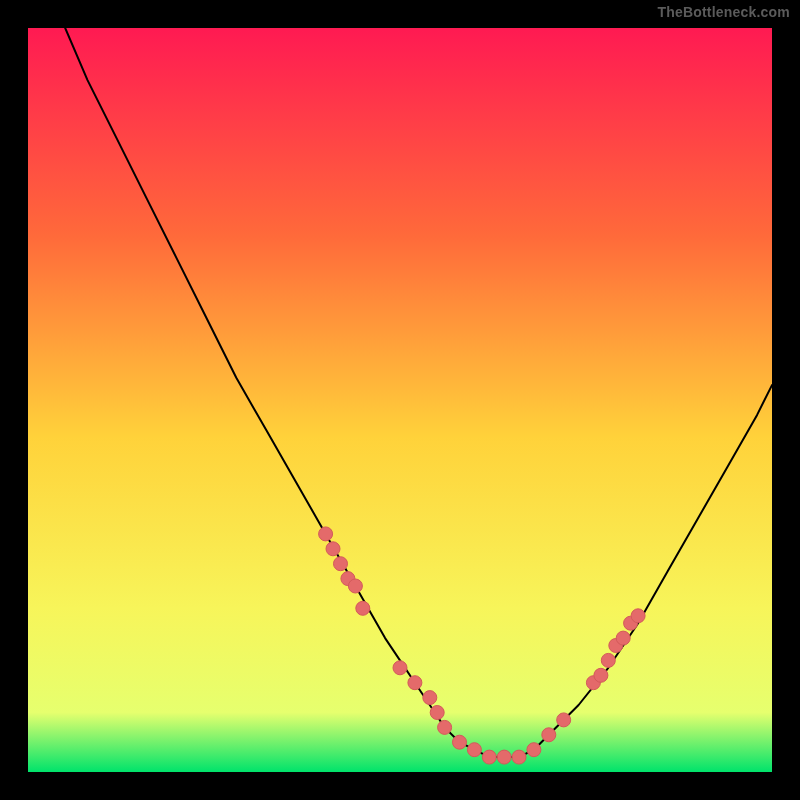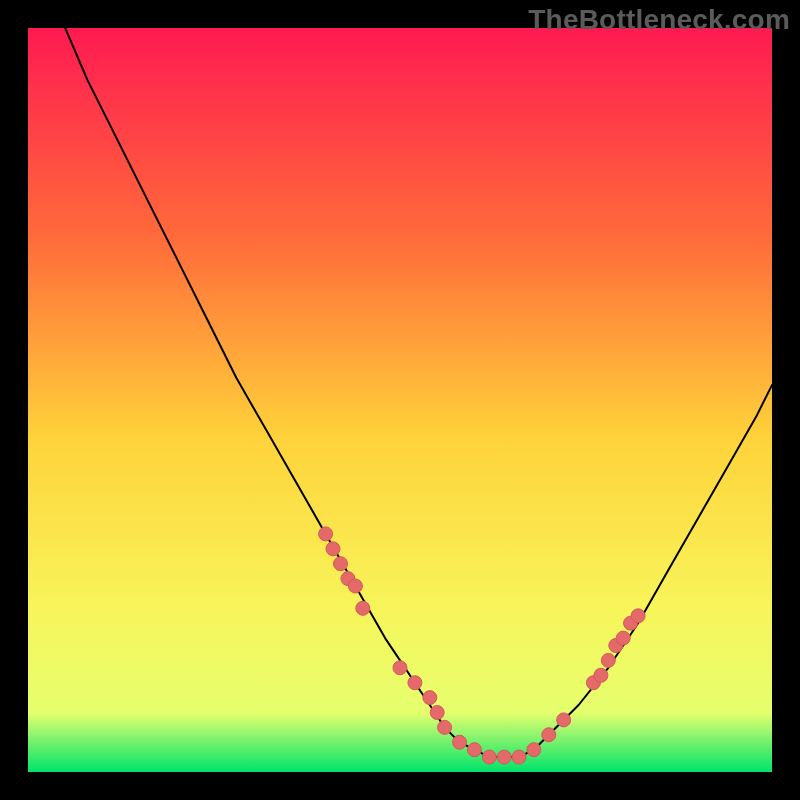--- a/index.html
+++ b/index.html
@@ -15,21 +15,21 @@
     position: relative;
     width: 800px;
     height: 800px;
     background: #000;
   }
   .watermark {
     position: absolute;
     top: 4px;
     right: 10px;
     color: #5b5b5b;
-    font-size: 28px;
+    font-size: 14px;
     font-weight: bold;
     letter-spacing: 0.2px;
     z-index: 10;
     user-select: none;
   }
   .plot-area {
     position: absolute;
     left: 28px;
     top: 28px;
     width: 744px;

